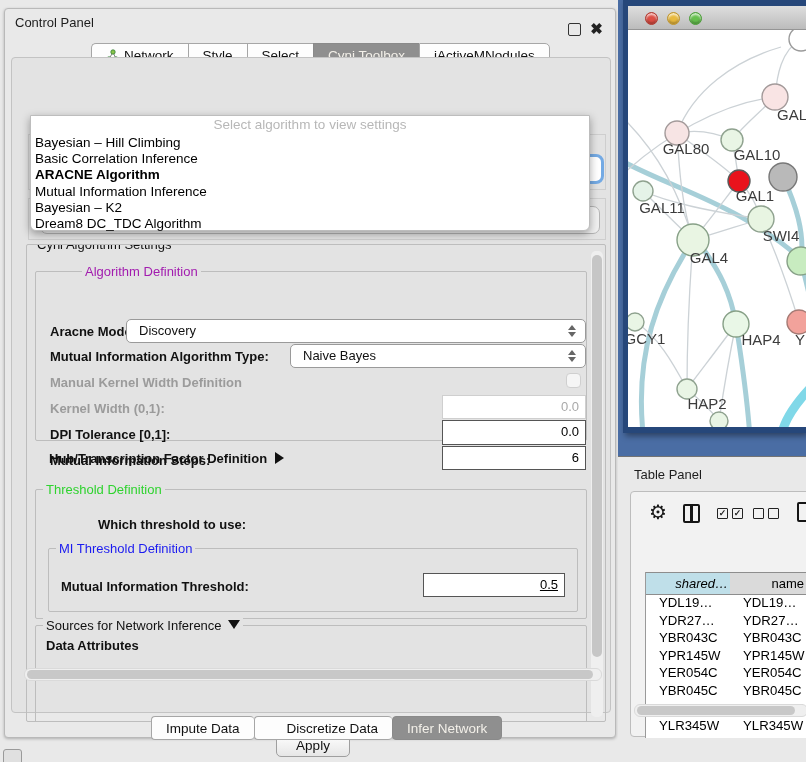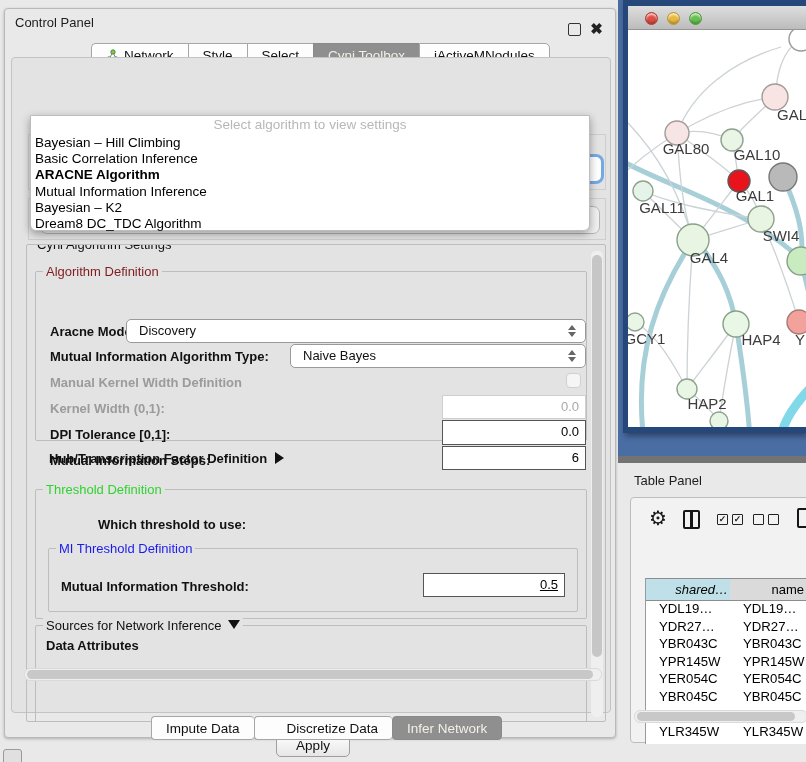--- a/index.html
+++ b/index.html
@@ -79,21 +79,21 @@
   #desktop-blue { left:618px; top:0; width:188px; height:456px; background:#4a6da4; }
   #net-window { left:623px; top:0; width:183px; height:433px; background:#26477a;
     box-shadow:2px 3px 6px rgba(0,0,0,.4); }
   #net-titlebar { left:5px; top:6px; width:178px; height:24px;
     background:linear-gradient(#dedede,#bcbcbc); border-bottom:1px solid #959595; }
   .tlight { position:absolute; top:6px; width:13px; height:13px; border-radius:50%;
     box-shadow:inset 0 2px 2px rgba(255,255,255,.7), inset 0 -2px 2px rgba(0,0,0,.25); }
   #net-canvas { left:5px; top:30px; width:178px; height:397px; background:#fff; }
   
   #table-section { left:618px; top:456px; width:188px; height:306px; background:#e9e9e9;
-    border-top:7px solid #737373; }
+    border-top:1px solid #737373; }
   #tp-title { left:16px; top:10px; font-size:13px; color:#1d1d1d; }
   #tp-inner { left:12px; top:34px; width:180px; height:246px; background:#f2f2f2;
     border:1px solid #bdbdbd; border-radius:4px; }
   .tp-icon { position:absolute; color:#161616; }
   #icon-columns { width:17px; height:19px; border:2.6px solid #161616; border-radius:2px; }
   #icon-columns:after { content:""; position:absolute; left:5.2px; top:0; width:2.6px;
     height:100%; background:#161616; }
   .cb-pair { display:flex; gap:4px; }
   .cb { width:11px; height:11px; border:1.8px solid #222; border-radius:1px;
     font-size:9px; line-height:9px; text-align:center; color:#222; font-weight:bold; }
@@ -163,21 +163,21 @@
           <div class="algo-item">Mutual Information Inference</div>
           <div class="algo-item">Bayesian – K2</div>
           <div class="algo-item">Dream8 DC_TDC Algorithm</div>
         </div>
     </div>
 
     <div class="abs groupbox" id="settings-group">
       <span class="grouptitle" style="color:#111;">Cyni Algorithm Settings</span>
 
       <div class="abs groupbox" style="left:8px; top:26px; width:552px; height:170px;">
-        <span class="grouptitle" style="color:#7f1d1d;">Algorithm Definition</span>
+        <span class="grouptitle" style="color:#a21caf;margin-left:39px;">Algorithm Definition</span>
 
         <label class="fieldlabel" style="left:14px; top:52px;">Aracne Mode:</label>
         <div class="combo" style="left:90px; top:47px; width:460px; height:24px;">
           <span>Discovery</span>
           <span class="stepper"></span>
         </div>
 
         <label class="fieldlabel" style="left:14px; top:77px;">Mutual Information Algorithm Type:</label>
         <div class="combo" style="left:254px; top:72px; width:296px; height:24px;">
           <span>Naive Bayes</span>

